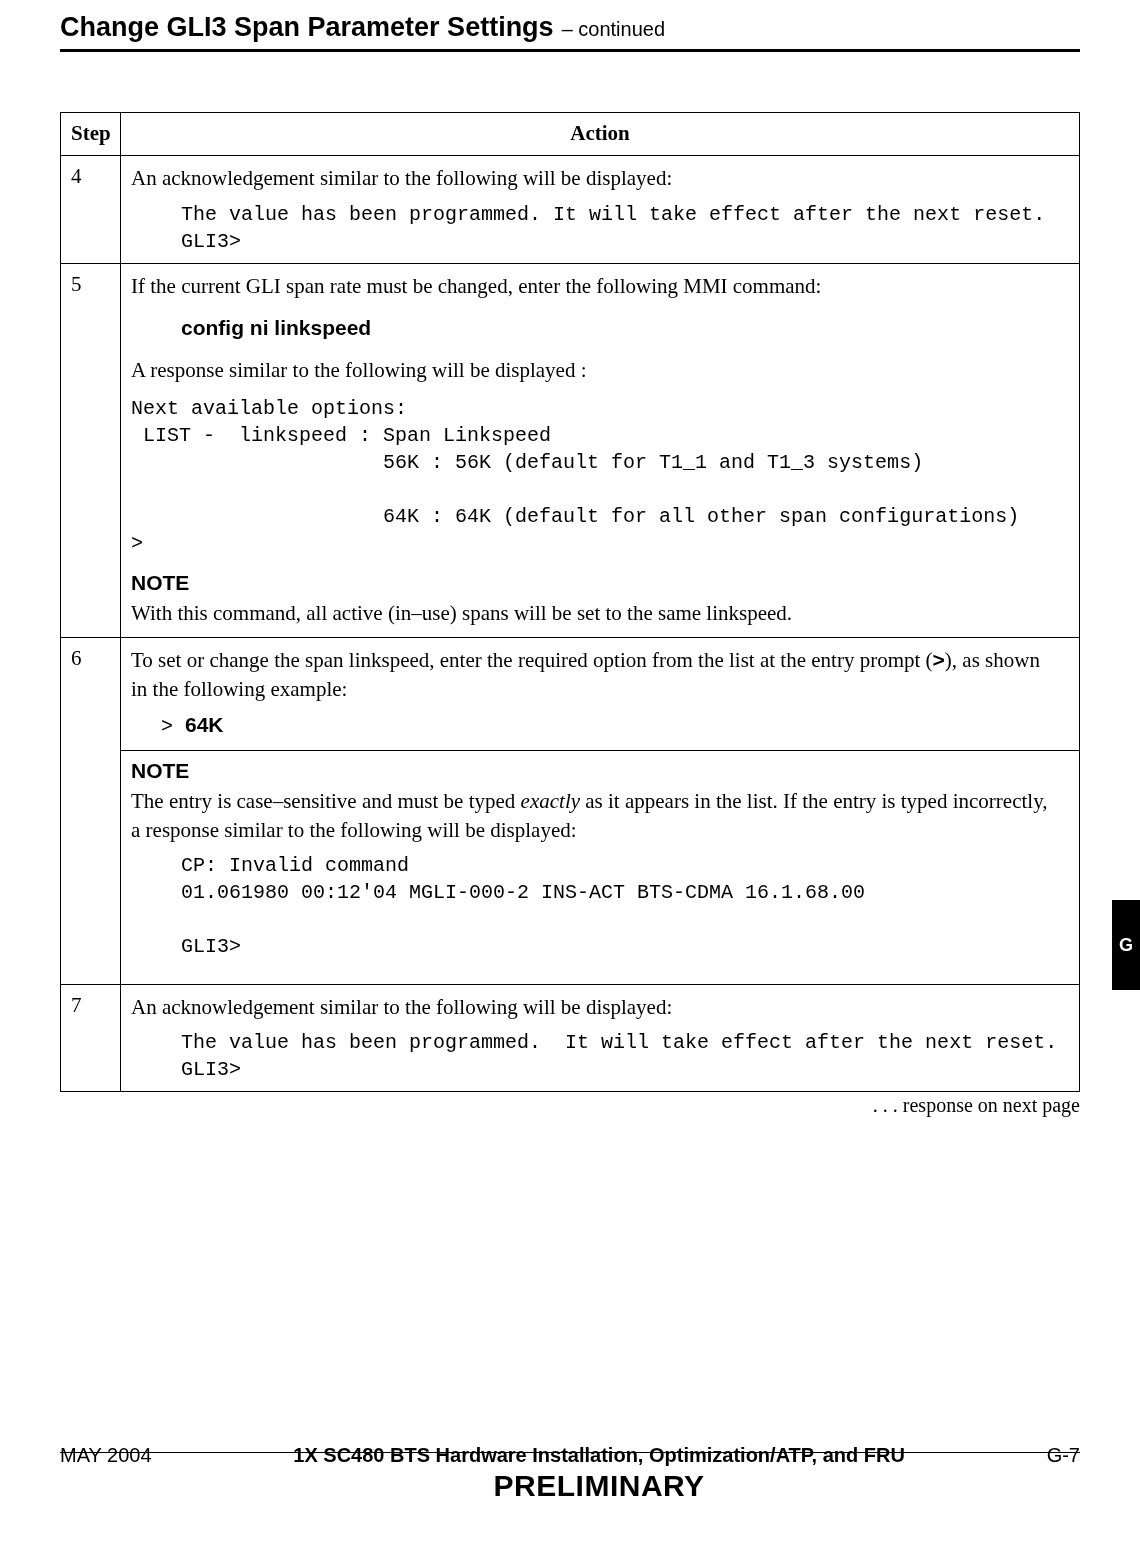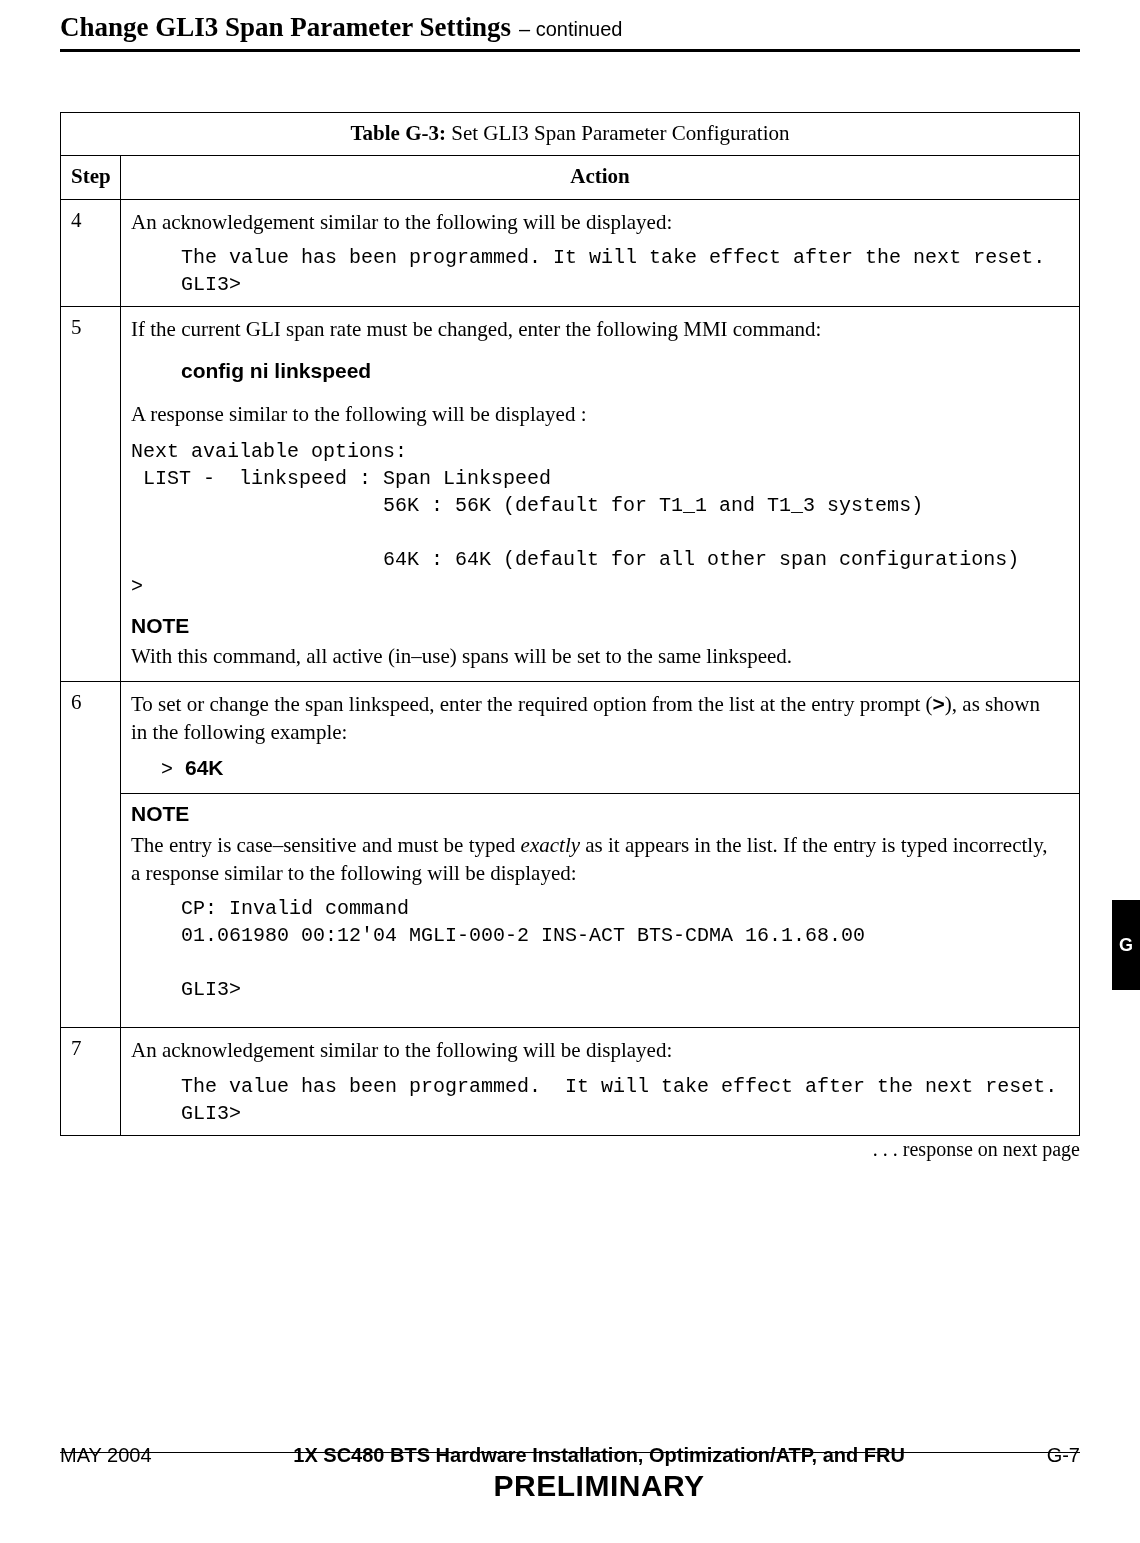--- a/index.html
+++ b/index.html
@@ -23,21 +23,21 @@
   }
   .heading-row {
     border-bottom: 3px solid #000;
     padding-bottom: 6px;
     margin-bottom: 60px;
     display: flex;
     align-items: baseline;
     gap: 8px;
   }
   .heading-title {
-    font-family: Liberation Serif, serif;
+    font-family: Liberation Sans, sans-serif;
     font-weight: bold;
     font-size: 27px;
   }
   .heading-continued {
     font-family: Arial, Helvetica, sans-serif;
     font-size: 20px;
   }
   table.main {
     border-collapse: collapse;
     width: 100%;
@@ -151,25 +151,20 @@
     <span class="heading-title">Change GLI3 Span Parameter Settings</span>
     <span class="heading-continued"> – continued</span>
   </div>
 
   <table class="main">
     <colgroup>
       <col style="width:60px">
       <col>
     </colgroup>
     <tbody>
-        <tr>
-      <td colspan="2" class="caption">
-        <span class="cap-bold">Table G-3:</span><span> Set GLI3 Span Parameter Configuration</span>
-      </td>
-    </tr>
     <tr>
       <th class="step-col">Step</th>
       <th class="action-col">Action</th>
     </tr>
 
     <tr>
       <td class="step-col">4</td>
       <td>
         <div class="para">An acknowledgement similar to the following will be displayed:</div>
         <div class="mono mono-block">The value has been programmed. It will take effect after the next reset.

